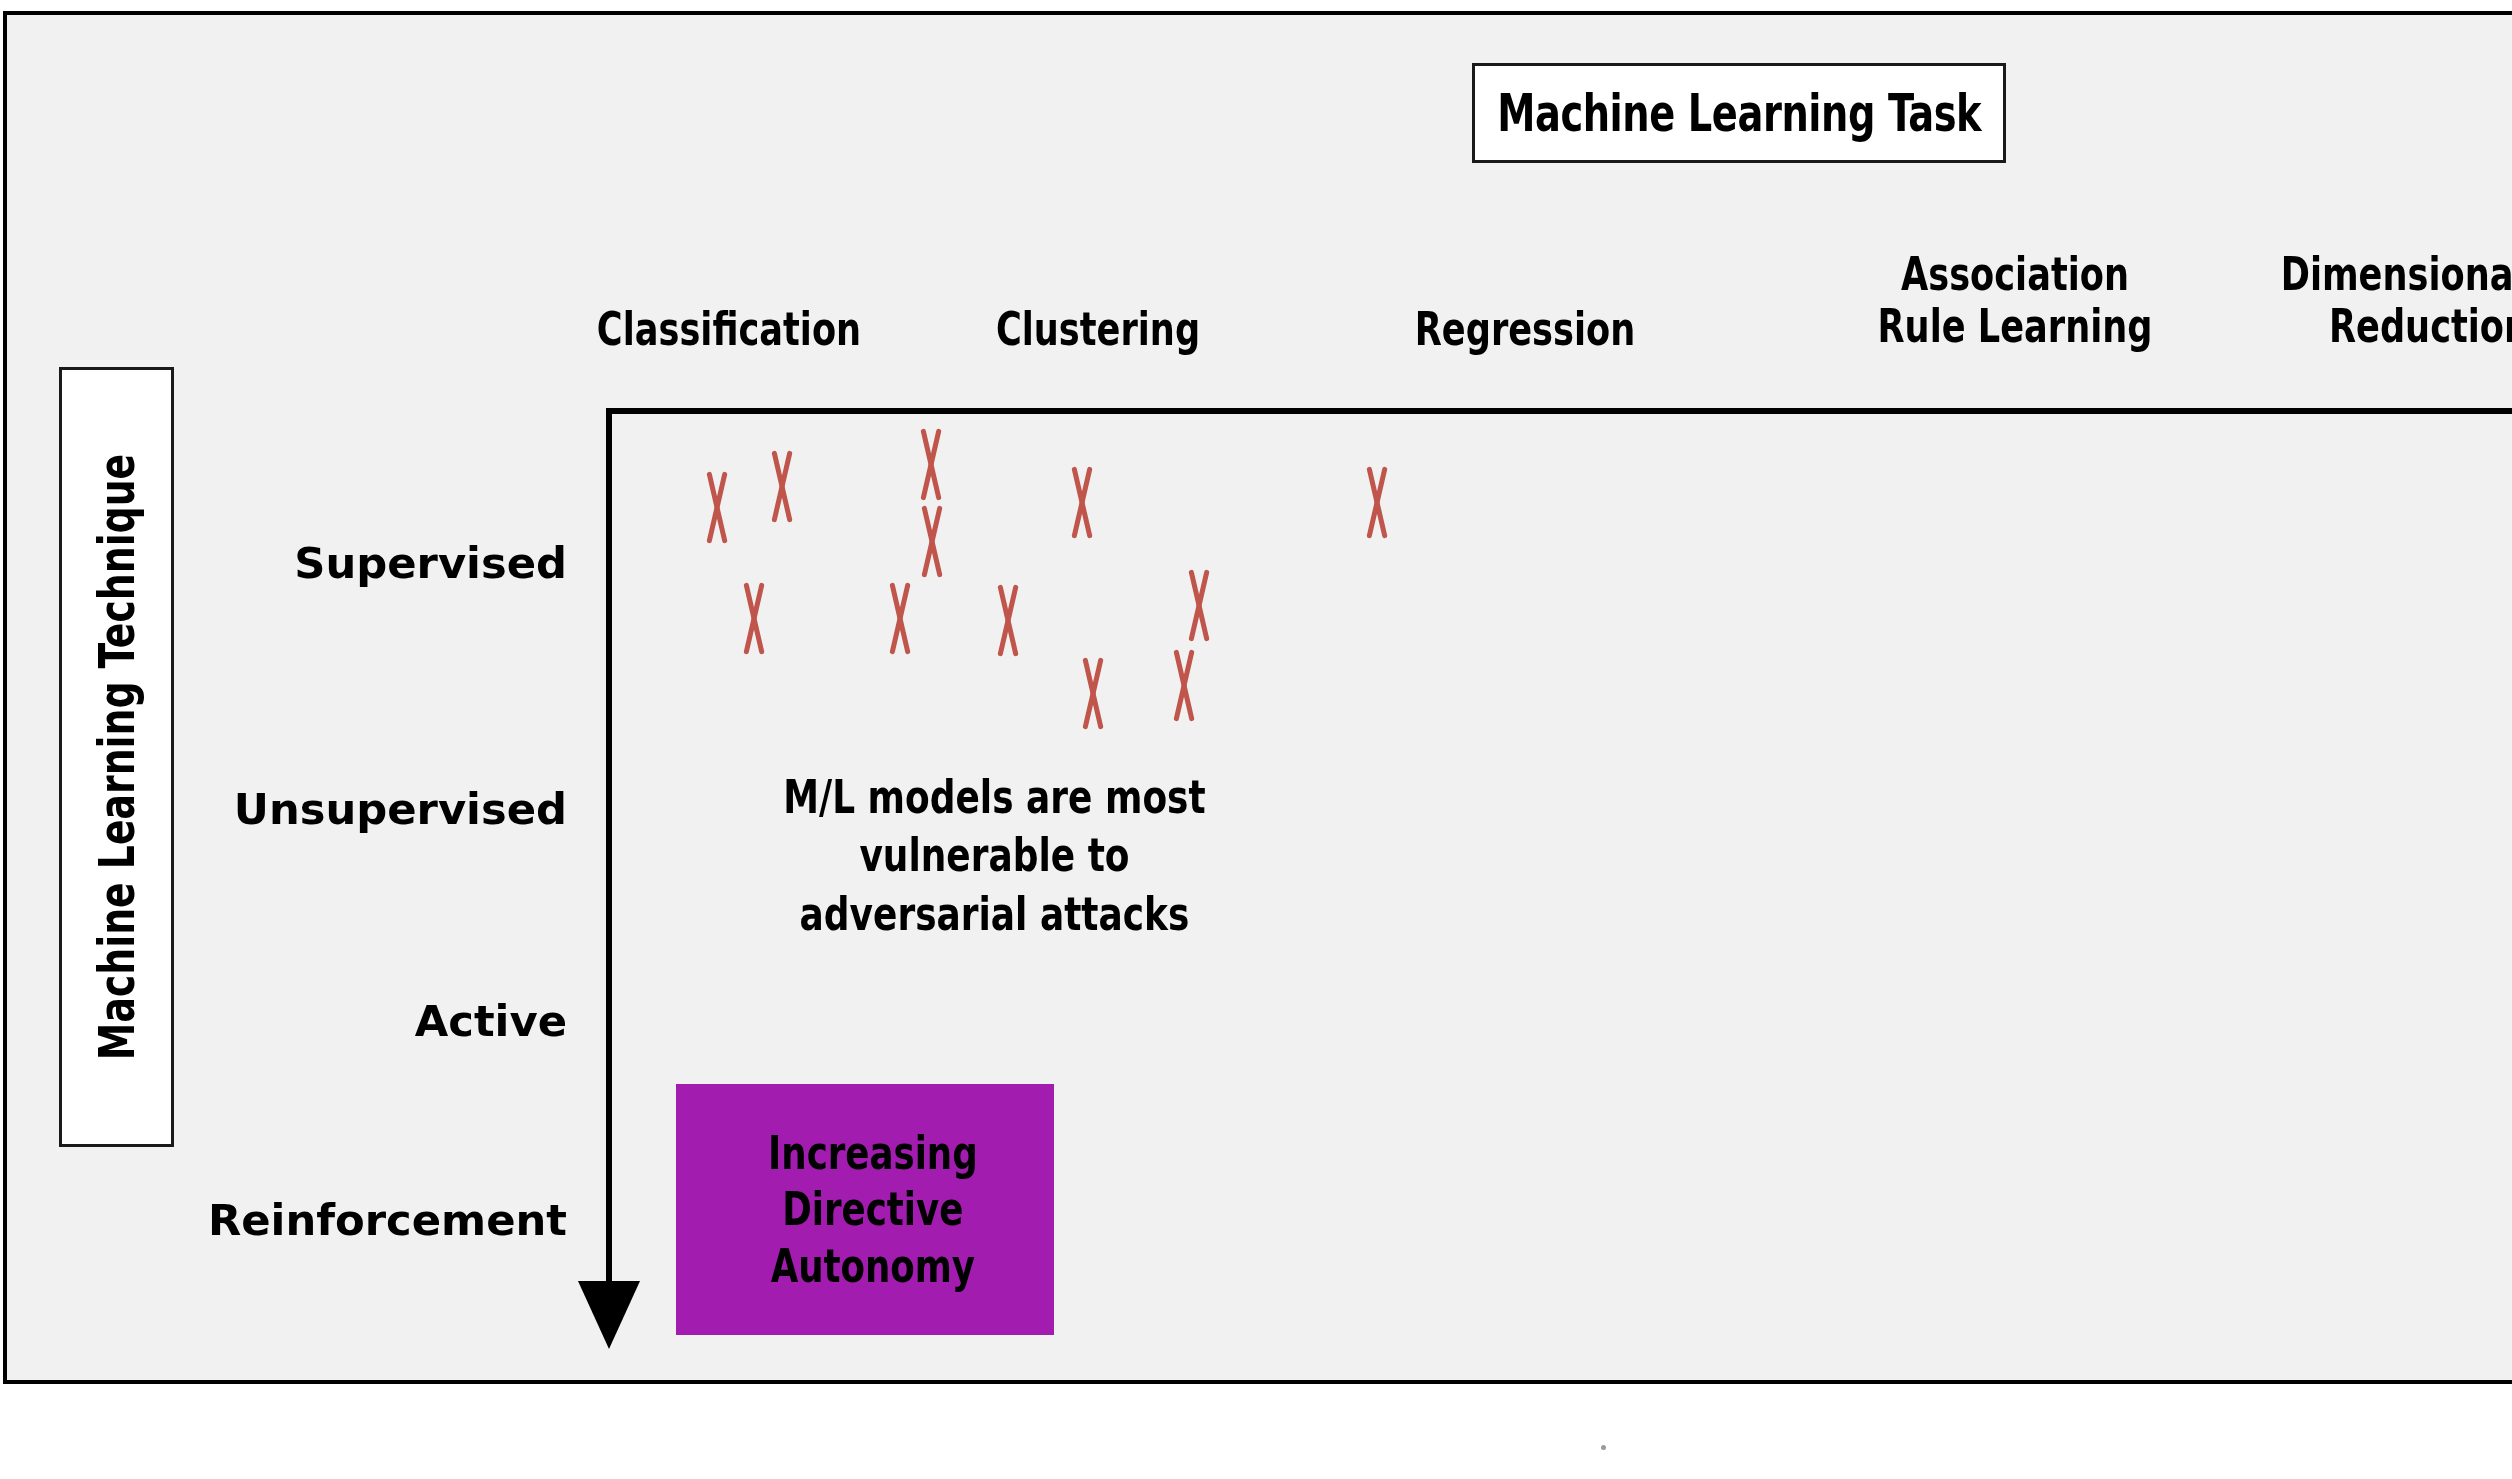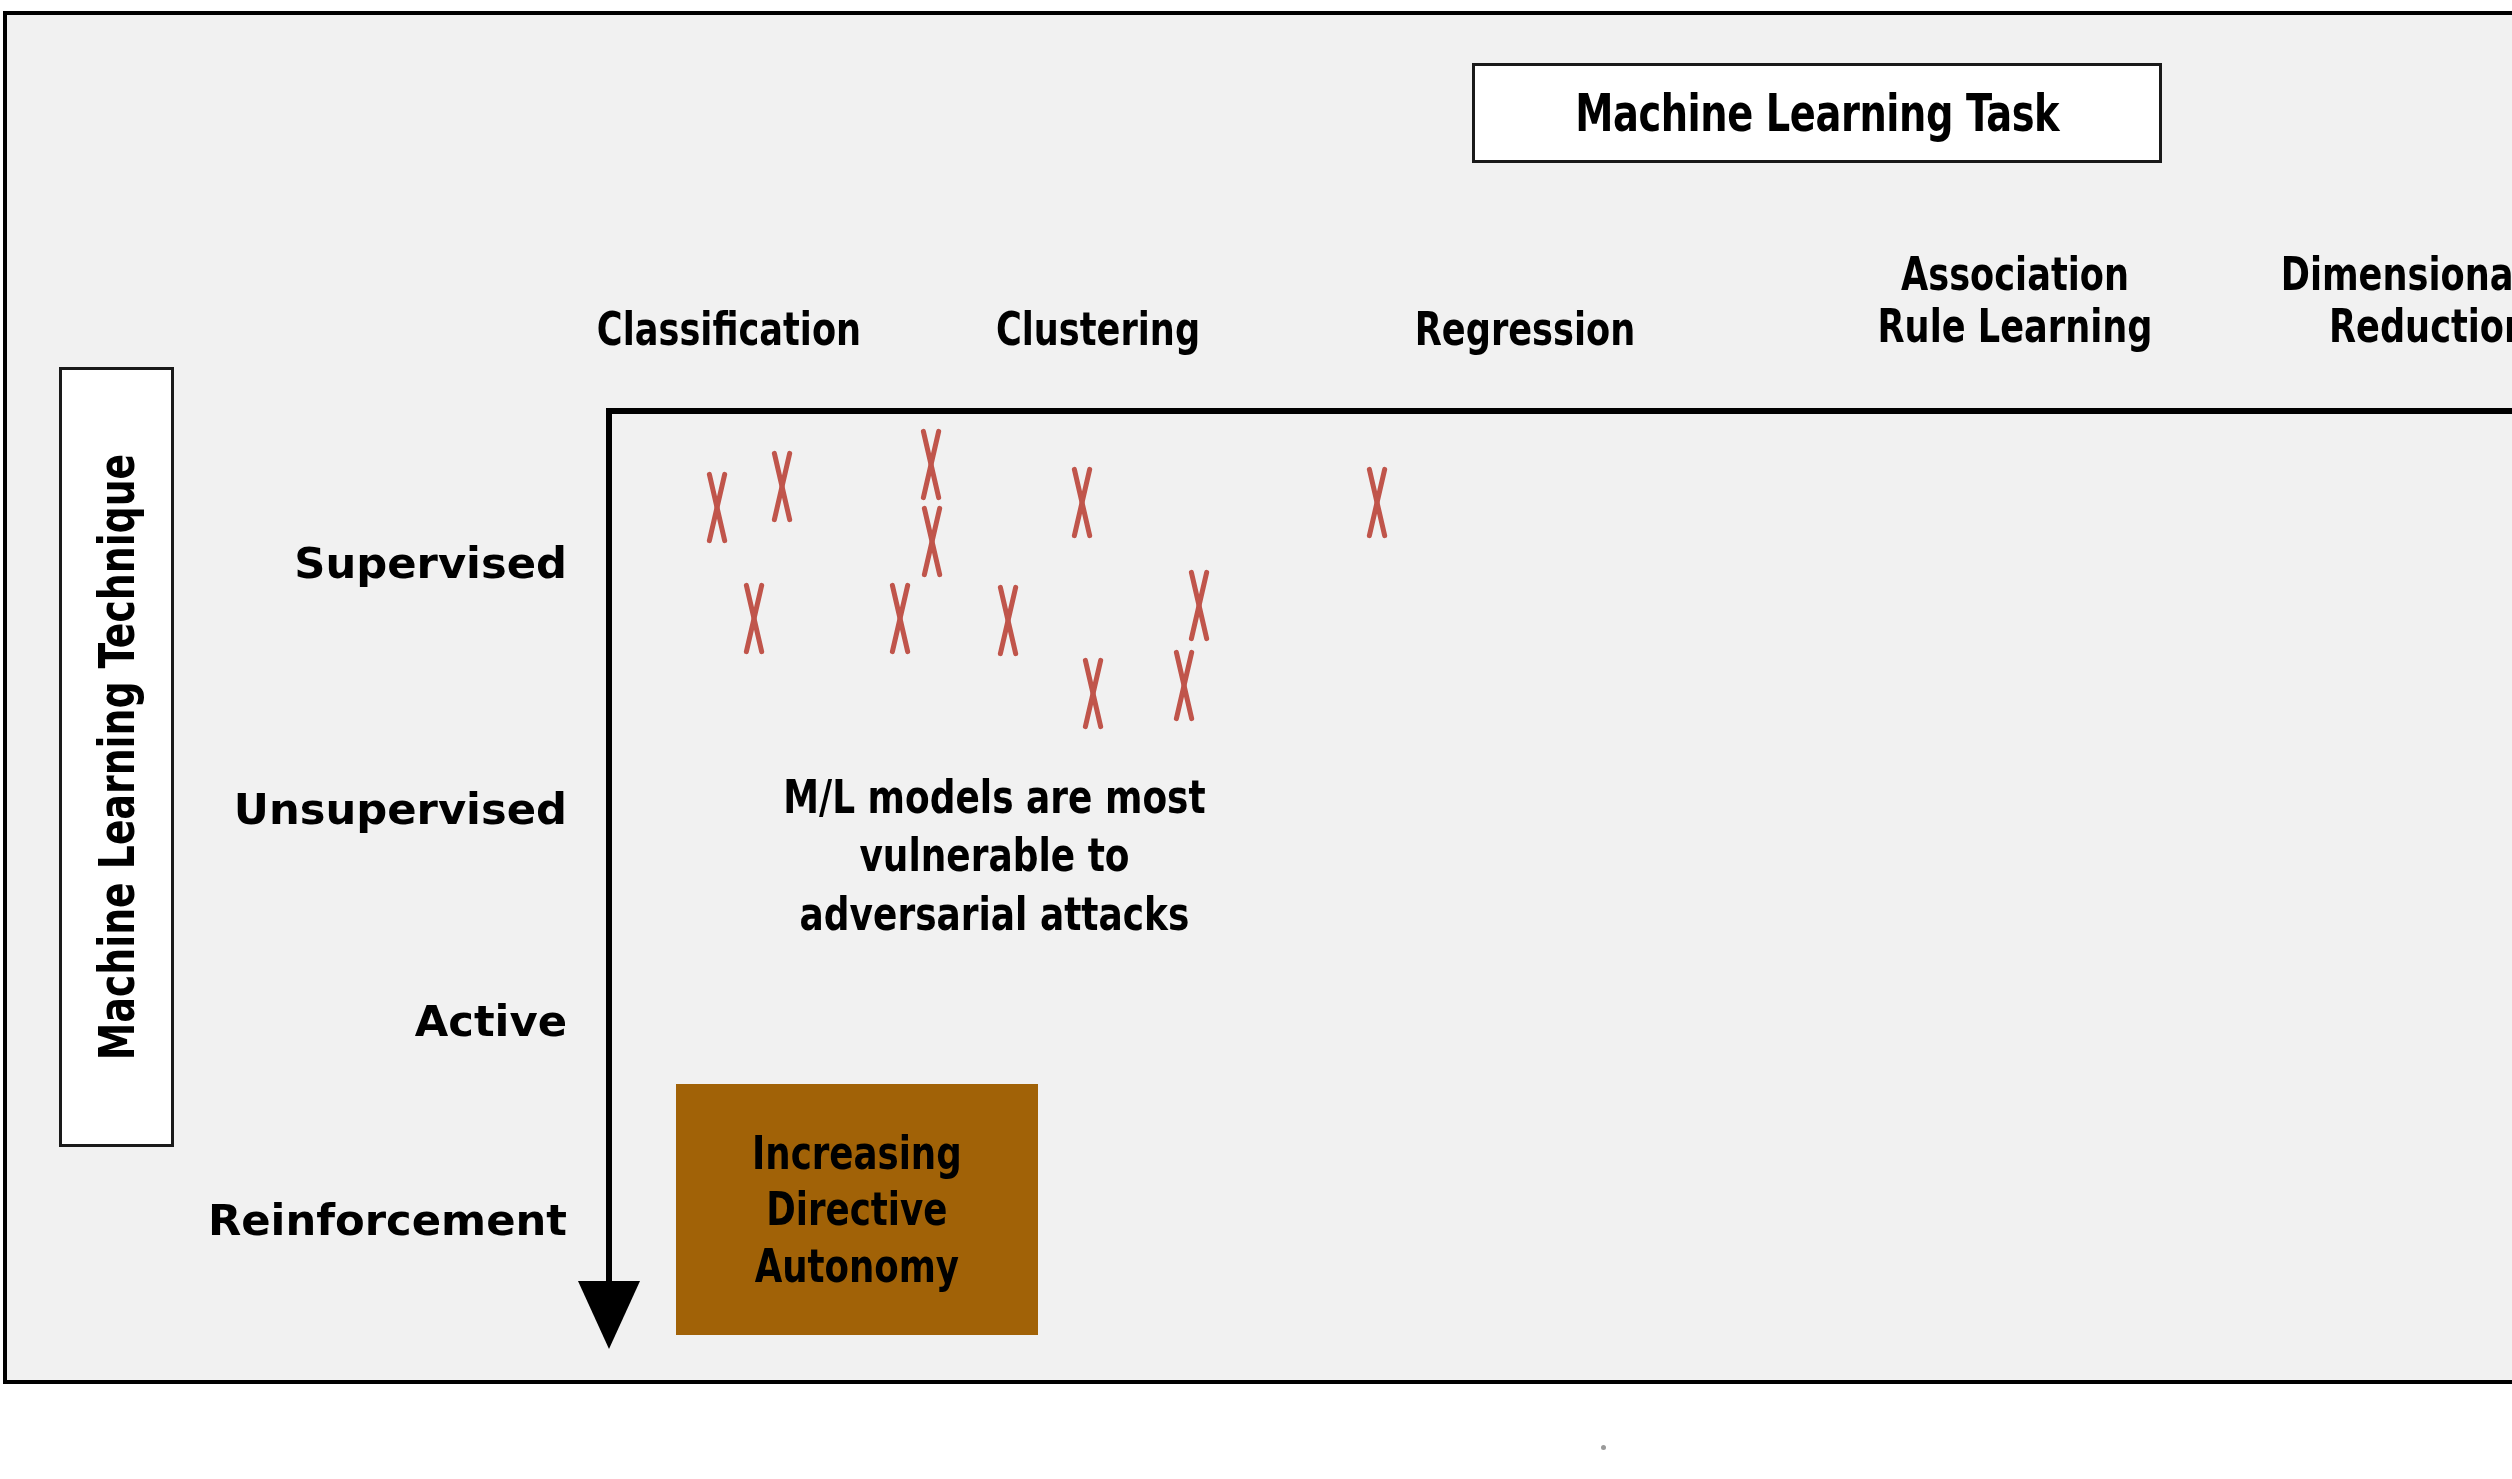--- a/index.html
+++ b/index.html
@@ -26,21 +26,21 @@
     background: #f1f1f1;
     border: 4.5px solid #000000;
     box-sizing: border-box;
   }
 
   
   #title-box {
     position: absolute;
     left: 1472px;
     top: 63px;
-    width: 690px;
+    width: 534px;
     height: 100px;
     background: #ffffff;
     border: 3.5px solid #1a1a1a;
     box-sizing: border-box;
     display: flex;
     align-items: center;
     justify-content: center;
   }
   #title-box .txt {
     font-family: "DejaVu Sans Condensed", "Liberation Sans Narrow", "Liberation Sans", sans-serif;
@@ -286,21 +286,21 @@
       <i class="s1"></i>
       <i class="s2"></i>
     </div>
 
   <div class="note" style="left:668px;top:768px;width:653px;">
     <div>M/L models are most</div>
     <div>vulnerable to</div>
     <div>adversarial attacks</div>
   </div>
 
-  <div class="callout" style="left:676px;top:1084px;width:362px;height:251px;background:#a16207;">
+  <div class="callout" style="left:676px;top:1084px;width:362px;height:251px;background:#a21caf;padding-left:16px;">
     <div class="txt">
       <div>Increasing</div>
       <div>Directive</div>
       <div>Autonomy</div>
     </div>
   </div>
 
 </div>
 
 

